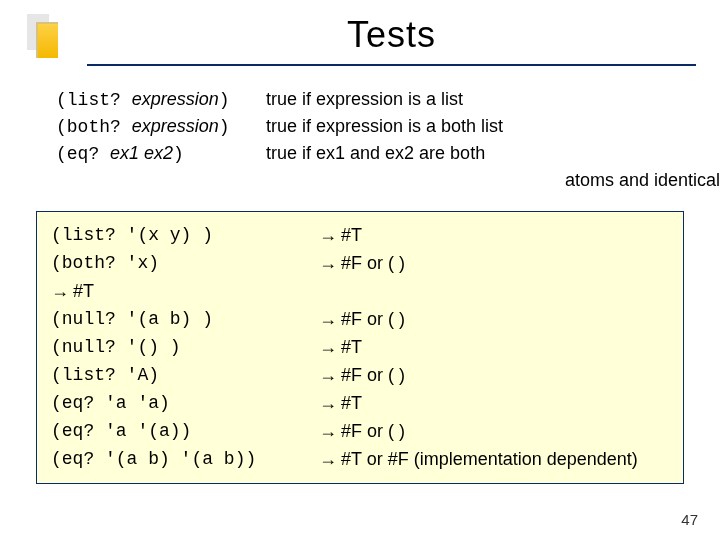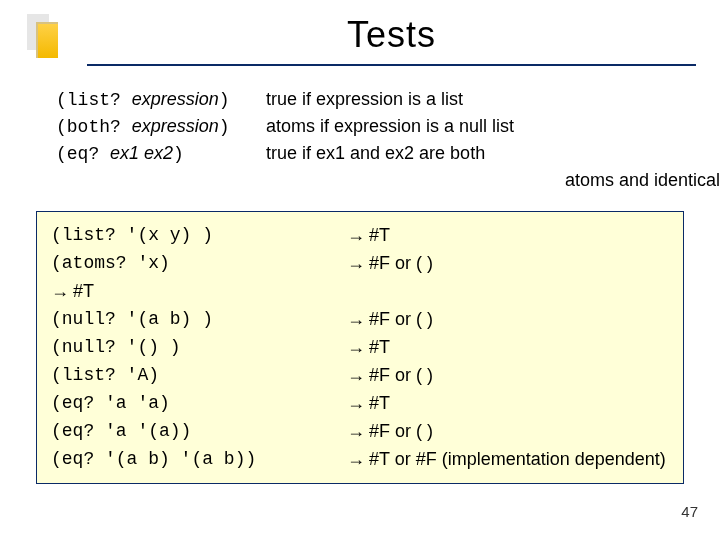--- a/index.html
+++ b/index.html
@@ -73,37 +73,36 @@
     margin: 18px 36px 0 36px;
     border: 1.5px solid #0a2a66;
     background: #ffffd8;
     padding: 10px 14px 10px 14px;
     font-family: "Courier New", Courier, monospace;
     font-size: 18px;
     line-height: 1.55;
   }
   .codebox .crow {
     display: flex;
-    gap: 28px;
   }
   .codebox .cexpr {
     width: 268px;
     white-space: pre;
   }
   .codebox .cres {
     font-family: Arial, Helvetica, sans-serif;
   }
   .arrow {
     font-family: Arial, Helvetica, sans-serif;
     margin-right: 4px;
   }
   .pagenum {
     position: absolute;
     right: 22px;
-    bottom: 20px;
+    bottom: 12px;
     font-size: 15px;
     color: #333;
   }
 </style>
 </head>
 <body>
 
 <div class="title-row">
   <div class="accent-gray"></div>
   <div class="accent"></div>
@@ -115,38 +114,38 @@
   <div class="row">
     <div class="left">
       <span class="mono">(list? </span><span class="ital">expression</span><span class="mono">)</span>
     </div>
     <div>true if expression is a list</div>
   </div>
   <div class="row">
     <div class="left">
       <span class="mono">(both? </span><span class="ital">expression</span><span class="mono">)</span>
     </div>
-    <div>atoms if expression is a null list</div>
+    <div>true if expression is a both list</div>
   </div>
   <div class="row">
     <div class="left">
       <span class="mono">(eq? </span><span class="ital">ex1 ex2</span><span class="mono">)</span>
     </div>
     <div>true if ex1 and ex2 are both</div>
   </div>
   <div class="indent">atoms and identical</div>
 </div>
 
 <div class="codebox">
   <div class="crow">
     <div class="cexpr">(list? '(x y) )</div>
     <div class="cres"><span class="arrow">→</span><span>#T</span></div>
   </div>
   <div class="crow">
-    <div class="cexpr">(atoms? 'x)</div>
+    <div class="cexpr">(both? 'x)</div>
     <div class="cres"><span class="arrow">→</span><span>#F or ( )</span></div>
   </div>
   <div class="crow">
     <div class="cres"><span class="arrow">→</span><span>#T</span></div>
   </div>
   <div class="crow">
     <div class="cexpr">(null? '(a b) )</div>
     <div class="cres"><span class="arrow">→</span><span>#F or ( )</span></div>
   </div>
   <div class="crow">

